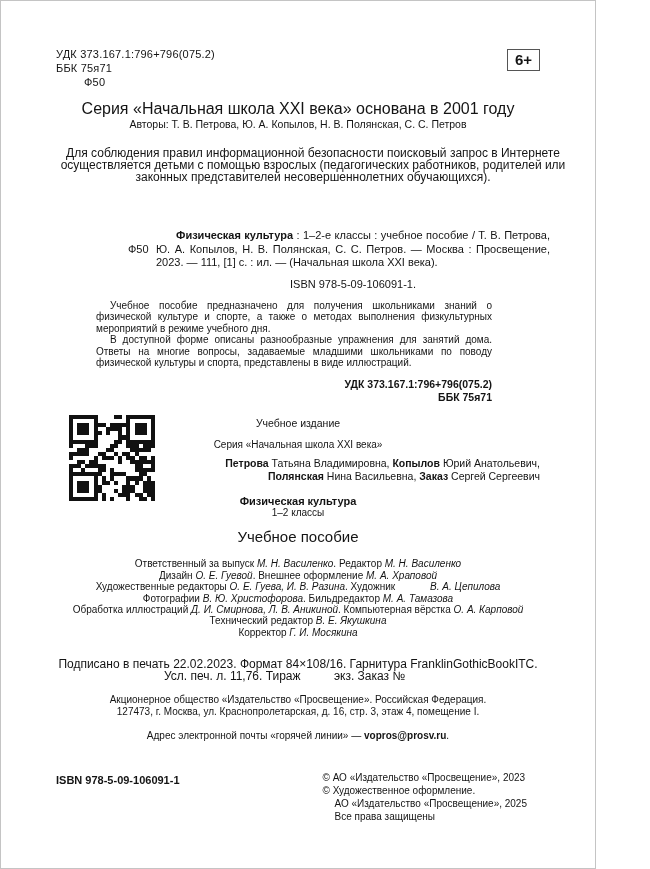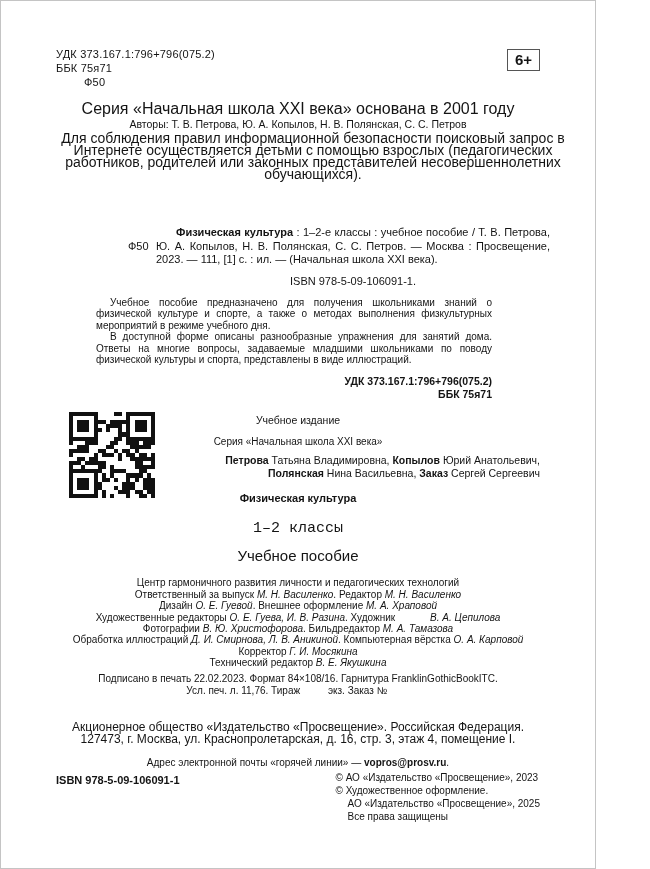--- a/index.html
+++ b/index.html
@@ -11,21 +11,21 @@
   
   .top-row { display:flex; justify-content:space-between; align-items:flex-start; }
   .codes-left { font-size:11px; line-height:14px; letter-spacing:.2px; }
   .codes-left .f-code { padding-left:28px; }
   .age-badge { border:1.5px solid #555; font-size:15px; font-weight:bold;
                padding:2px 7px 3px; margin-top:2px; line-height:1; }
 
   .center { text-align:center; }
   .series-founded { font-size:16px; margin-top:11px; }
   .authors-line   { font-size:10.5px; }
-  .safety-note    { font-size:14px; line-height:12px; margin:2px auto 0; width:514px; }
+  .safety-note    { font-size:12px; line-height:12px; margin:17px auto 0; width:514px; }
 
   
   .bib { position:relative; margin:46px 0 0 72px; width:422px;
          font-size:11px; line-height:13.5px; }
   .bib-code { position:absolute; left:0; top:13.5px; }
   .bib-text { margin-left:28px; text-indent:20px; text-align:justify; }
   .bib-isbn { margin:8px 0 0 28px; text-align:center; }
 
   .annotation { margin:9px 48px 0 40px; font-size:10px; line-height:11.4px; }
   .annotation p { text-indent:14px; text-align:justify; }
@@ -33,31 +33,31 @@
   .codes-right { text-align:right; font-weight:bold; font-size:10.5px;
                  line-height:13px; margin:10px 48px 0 0; }
 
   
   .edition { position:relative; margin-top:13px; }
   .qr { position:absolute; left:13px; top:-2px; width:86px; height:86px; }
   .edition-kind   { font-size:10.5px; }
   .edition-series { font-size:10px; margin-top:10px; }
   .edition-authors{ font-size:10.5px; margin-top:7px; line-height:13px;text-align:right; }
   .edition-title  { font-size:11px; font-weight:bold; margin-top:12px; }
-  .edition-grade  { font-size:15px; margin-top:16px;font-family:Liberation Mono, monospace; }
+  .edition-grade  { font-size:10px; margin-top:0; }
   .edition-type   { font-size:15px; margin-top:10px; }
 
   .credits { margin-top:13px; font-size:10px; line-height:11.4px; }
 
-  .print-info { margin-top:4px; font-size:10px; line-height:12px; }
-  .publisher  { margin-top:24px; font-size:12px; line-height:12px; }
+  .print-info { margin-top:20px; font-size:12px; line-height:12px; }
+  .publisher  { margin-top:12px; font-size:10px; line-height:12px; }
   .email-line { margin-top:12px; font-size:10px; }
 
   
-  .footer { position:absolute; left:55px; right:55px; top:770px;
+  .footer { position:absolute; left:55px; right:68px; top:770px;
             display:flex; justify-content:space-between; align-items:flex-start; }
   .footer-isbn { font-weight:bold; font-size:11px; padding-top:3px; }
   .copyright { font-size:10px; line-height:13px; text-align:left; }
   .copyright .indent { padding-left:12px; }
 </style>
 </head>
 <body>
 
 <div class="page">
 
@@ -342,28 +342,27 @@
     <div class="center edition-series">Серия «Начальная школа XXI века»</div>
     <div class="center edition-authors">
       <div><span style="font-weight: bold;">Петрова</span><span> Татьяна Владимировна, </span><span style="font-weight: bold;">Копылов</span><span> Юрий Анатольевич,</span></div>
       <div><span style="font-weight: bold;">Полянская</span><span> Нина Васильевна, </span><span style="font-weight: bold;">Заказ</span><span> Сергей Сергеевич</span></div>
     </div>
     <div class="center edition-title">Физическая культура</div>
     <div class="center edition-grade">1–2 классы</div>
     <div class="center edition-type">Учебное пособие</div>
 
     <div class="center credits">
-      <div><span>Центр гармоничного развития личности и педагогических технологий</span></div>
       <div><span>Ответственный за выпуск </span><span style="font-style: italic;">М. Н. Василенко</span><span>. Редактор </span><span style="font-style: italic;">М. Н. Василенко</span></div>
       <div><span>Дизайн </span><span style="font-style: italic;">О. Е. Гуевой</span><span>. Внешнее оформление </span><span style="font-style: italic;">М. А. Храповой</span></div>
       <div><span>Художественные редакторы </span><span style="font-style: italic;">О. Е. Гуева, И. В. Разина</span><span>. Художник </span><span style="font-style: italic; margin-left: 32px;">В. А. Цепилова</span></div>
       <div><span>Фотографии </span><span style="font-style: italic;">В. Ю. Христофорова</span><span>. Бильдредактор </span><span style="font-style: italic;">М. А. Тамазова</span></div>
       <div><span>Обработка иллюстраций </span><span style="font-style: italic;">Д. И. Смирнова, Л. В. Аникиной</span><span>. Компьютерная вёрстка </span><span style="font-style: italic;">О. А. Карповой</span></div>
+      <div><span>Технический редактор </span><span style="font-style: italic;">В. Е. Якушкина</span></div>
       <div><span>Корректор </span><span style="font-style: italic;">Г. И. Мосякина</span></div>
-      <div><span>Технический редактор </span><span style="font-style: italic;">В. Е. Якушкина</span></div>
     </div>
 
     <div class="center print-info">
       <div>Подписано в печать 22.02.2023. Формат 84×108/16. Гарнитура FranklinGothicBookITC.</div>
       <div>Усл. печ. л. 11,76. Тираж&nbsp;&nbsp;&nbsp;&nbsp;&nbsp;&nbsp;&nbsp;&nbsp;&nbsp; экз. Заказ №&nbsp;&nbsp;&nbsp;&nbsp;&nbsp;&nbsp;&nbsp;&nbsp;</div>
     </div>
 
     <div class="center publisher">
       <div>Акционерное общество «Издательство «Просвещение». Российская Федерация.</div>
       <div>127473, г. Москва, ул. Краснопролетарская, д. 16, стр. 3, этаж 4, помещение I.</div>

